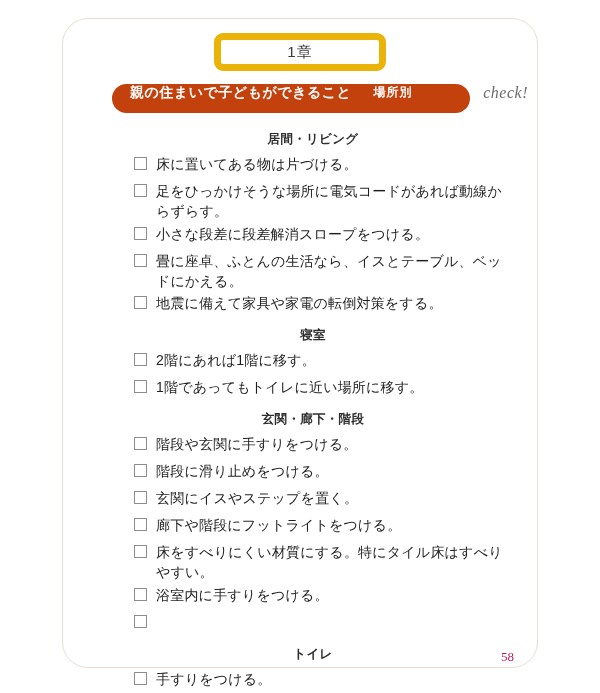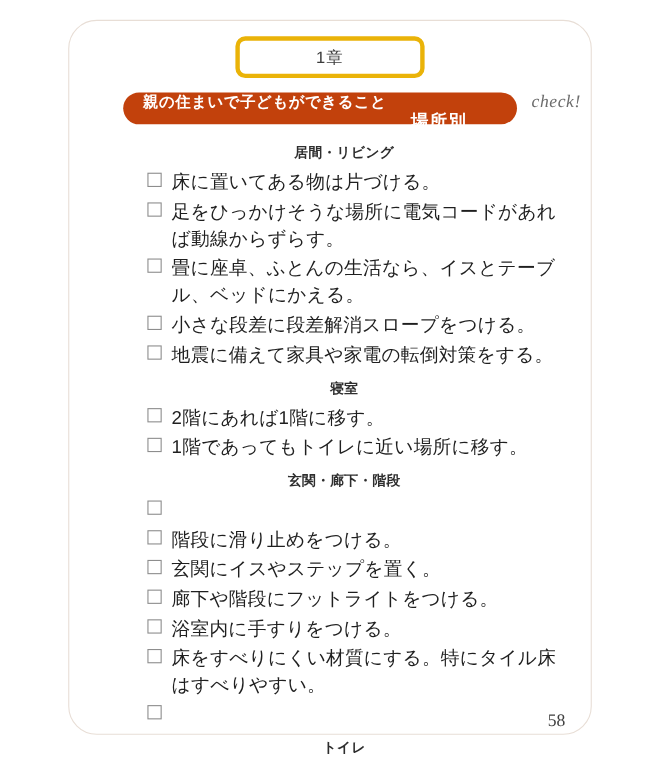--- a/index.html
+++ b/index.html
@@ -32,21 +32,21 @@
     box-sizing: border-box;
     background: #ffffff;
   }
   
   .chapter-tab {
     position: absolute;
     left: 214px;
     top: 33px;
     width: 172px;
     height: 38px;
-    border: 4px solid #eab308;
+    border: 7px solid #eab308;
     border-radius: 9px;
     background: #ffffff;
     box-sizing: border-box;
     display: flex;
     align-items: center;
     justify-content: center;
   }
   .chapter-tab-label {
     font-size: 15px;
     color: #3b3b3b;
@@ -77,26 +77,25 @@
     align-items: flex-start;
     padding-left: 18px;
   }
   .banner-title {
     font-size: 14px;
     font-weight: bold;
     color: #ffffff;
     letter-spacing: 0.5px;
   }
   .banner-sub {
-    font-size: 16px;
+    font-size: 12px;
     font-weight: bold;
     color: #ffffff;
     letter-spacing: 1px;
     margin-left: 22px;
-    margin-top: 16px;
   }
   
   .content {
     position: absolute;
     left: 113px;
     top: 122px;
     width: 400px;
   }
   .section {
     margin-bottom: 2px;
@@ -120,31 +119,31 @@
     flex: 0 0 auto;
     width: 13px;
     height: 13px;
     border: 1px solid #8d8d8d;
     background: #ffffff;
     margin-top: 3px;
     margin-right: 9px;
     box-sizing: border-box;
   }
   .item-label {
-    font-size: 17px;
+    font-size: 14px;
     color: #1f1f1f;
     line-height: 1.45;
     letter-spacing: 0.2px;
   }
   .page-number {
     position: absolute;
     right: 86px;
     bottom: 28px;
-    font-size: 16px;
-    color: #404040;
+    font-size: 13px;
+    color: #be185d;
     font-family: "Liberation Serif", serif;
   }
 </style>
 </head>
 <body>
 
 <div class="page">
   <div class="frame"></div>
 
   <div class="chapter-tab">
@@ -165,71 +164,72 @@
       <div class="item">
         <span class="checkbox"></span>
         <span class="item-label">床に置いてある物は片づける。</span>
       </div>
       <div class="item">
         <span class="checkbox"></span>
         <span class="item-label">足をひっかけそうな場所に電気コードがあれば動線からずらす。</span>
       </div>
       <div class="item">
         <span class="checkbox"></span>
+        <span class="item-label">小さな段差に段差解消スロープをつける。</span>
+      </div>
+      <div class="item">
+        <span class="checkbox"></span>
         <span class="item-label">畳に座卓、ふとんの生活なら、イスとテーブル、ベッドにかえる。</span>
       </div>
       <div class="item">
         <span class="checkbox"></span>
-        <span class="item-label">小さな段差に段差解消スロープをつける。</span>
-      </div>
-      <div class="item">
-        <span class="checkbox"></span>
         <span class="item-label">地震に備えて家具や家電の転倒対策をする。</span>
       </div>
     </div>
 
     <div class="section">
       <div class="section-heading">寝室</div>
       <div class="item">
         <span class="checkbox"></span>
         <span class="item-label">2階にあれば1階に移す。</span>
       </div>
       <div class="item">
         <span class="checkbox"></span>
         <span class="item-label">1階であってもトイレに近い場所に移す。</span>
       </div>
     </div>
 
     <div class="section">
       <div class="section-heading">玄関・廊下・階段</div>
       <div class="item">
         <span class="checkbox"></span>
+        <span class="item-label">階段や玄関に手すりをつける。</span>
       </div>
       <div class="item">
         <span class="checkbox"></span>
         <span class="item-label">階段に滑り止めをつける。</span>
       </div>
       <div class="item">
         <span class="checkbox"></span>
         <span class="item-label">玄関にイスやステップを置く。</span>
       </div>
       <div class="item">
         <span class="checkbox"></span>
         <span class="item-label">廊下や階段にフットライトをつける。</span>
       </div>
     </div>
 
     <div class="section">
       <div class="item">
         <span class="checkbox"></span>
+        <span class="item-label">床をすべりにくい材質にする。特にタイル床はすべりやすい。</span>
+      </div>
+      <div class="item">
+        <span class="checkbox"></span>
         <span class="item-label">浴室内に手すりをつける。</span>
-      </div>
-      <div class="item">
-        <span class="checkbox"></span>
-        <span class="item-label">床をすべりにくい材質にする。特にタイル床はすべりやすい。</span>
       </div>
       <div class="item">
         <span class="checkbox"></span>
       </div>
     </div>
 
     <div class="section">
       <div class="section-heading">トイレ</div>
       <div class="item">
         <span class="checkbox"></span>

